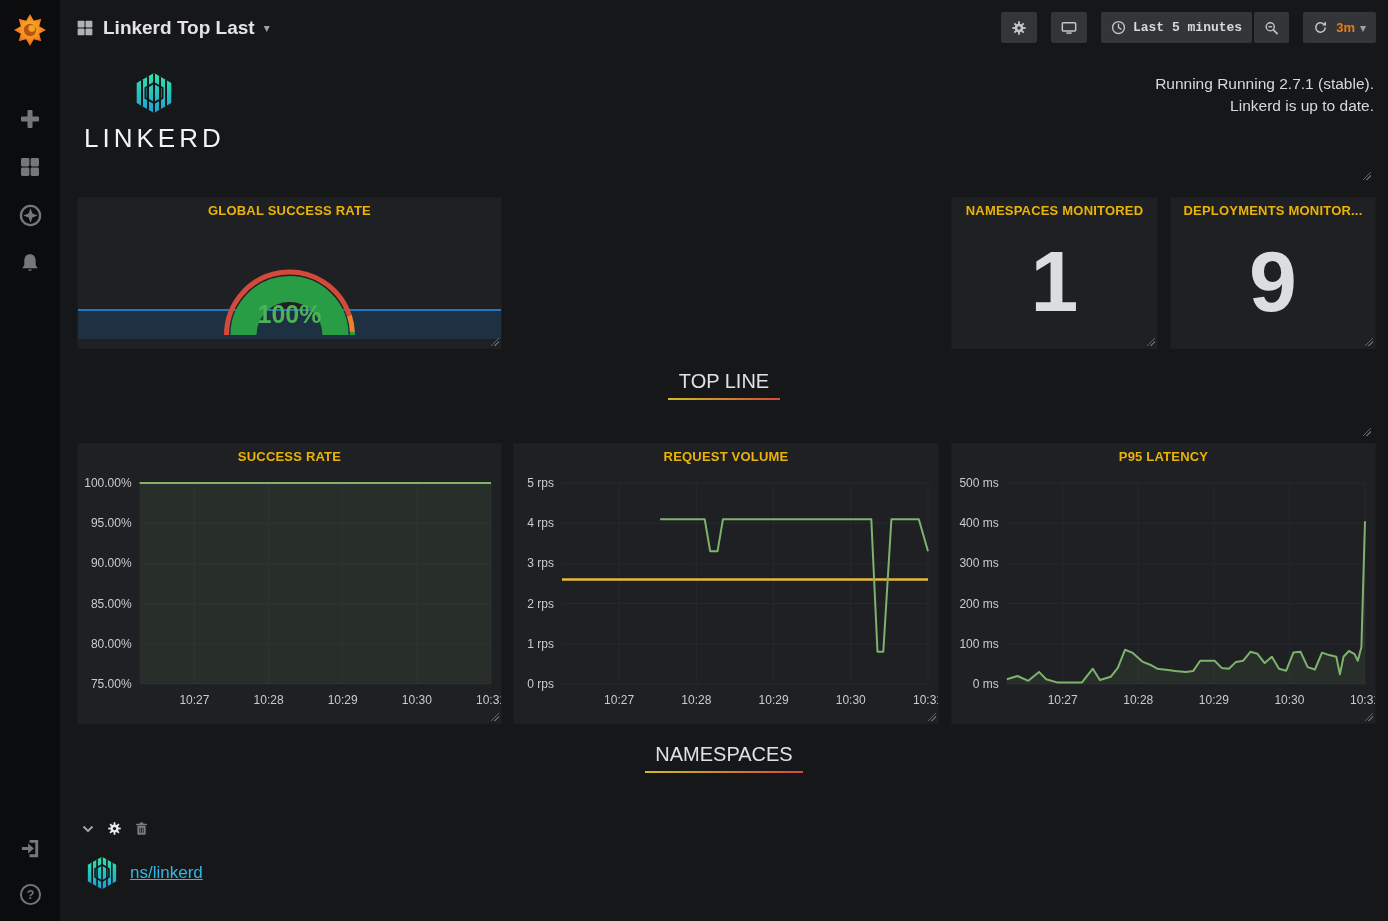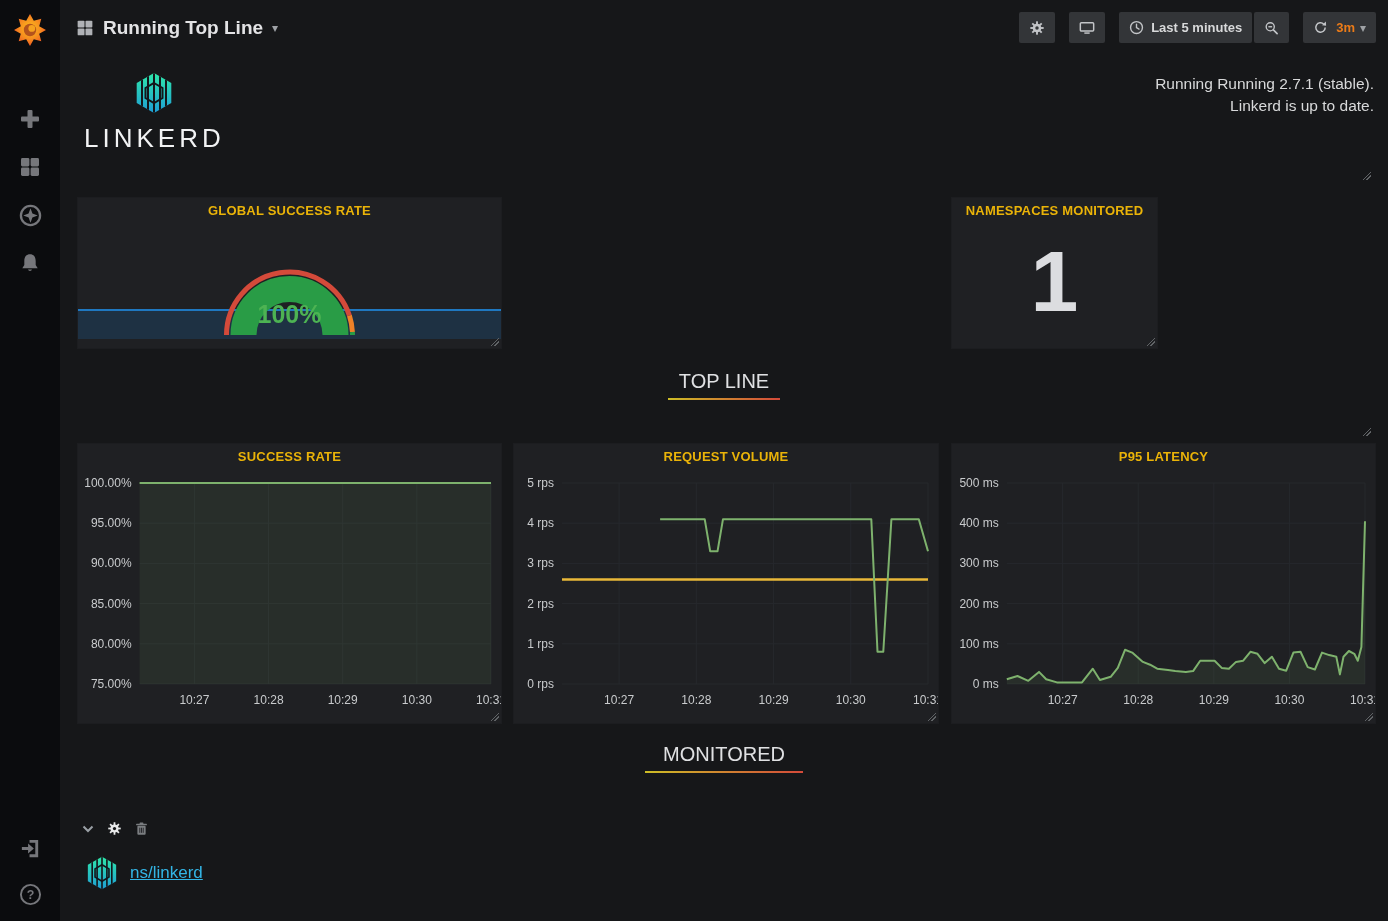--- a/index.html
+++ b/index.html
@@ -22,21 +22,21 @@
     display:flex; align-items:center; padding:0 12px 0 16px; }
   .nav-left { display:flex; align-items:center; gap:9px; }
   .nav-title { font-size:19px; font-weight:600; color:#e3e3e5; cursor:pointer; }
   .caret { color:#9fa2a6; font-size:12px; }
   .nav-right { margin-left:auto; display:flex; align-items:center; }
   .nav-btn { height:31px; background:#333538; border:none; border-radius:2px; color:#c7c8ca;
     display:flex; align-items:center; justify-content:center; padding:0 10px; cursor:pointer;
     font-family:"Liberation Sans", sans-serif; }
   .gap { width:14px; }
   .gap-s { width:2px; }
-  .nav-btn .lbl { font-size:13px; font-weight:700; color:#d8d9da; margin-left:7px; }
+  .nav-btn .lbl { font-size:13px; font-weight:700; color:#d8d9da; margin-left:7px;font-family:Liberation Mono, monospace; }
   .refresh-lbl { font-size:13px; font-weight:700; margin:0 5px 0 8px; }
 
   
   .dash { position:absolute; left:60px; top:55px; width:1328px; height:866px; }
   .panel { position:absolute; background:#1f2023; border:1px solid #1c1d20; }
   .panel-title { height:24px; display:flex; align-items:center; justify-content:center;
     font-size:13px; font-weight:700; color:#eab308; letter-spacing:.2px; cursor:pointer;
     white-space:nowrap; overflow:hidden; padding:0 6px; }
   .stat-value { position:absolute; left:0; right:0; text-align:center; font-weight:700; color:#dcdde0; }
   .big-num { top:24px; bottom:8px; font-size:86px; display:flex; align-items:center; justify-content:center; }
@@ -127,21 +127,21 @@
   </aside>
 
   <header class="navbar">
     <div class="nav-left">
       <svg width="18" height="18" viewBox="0 0 22 22">
         <rect x="2" y="2" width="8.4" height="8.4" rx="1.2" fill="#b0b2b6"></rect>
           <rect x="11.6" y="2" width="8.4" height="8.4" rx="1.2" fill="#b0b2b6"></rect>
         <rect x="2" y="11.6" width="8.4" height="8.4" rx="1.2" fill="#b0b2b6"></rect>
           <rect x="11.6" y="11.6" width="8.4" height="8.4" rx="1.2" fill="#b0b2b6"></rect>
       </svg>
-      <span class="nav-title">Running Top Line</span>
+      <span class="nav-title">Linkerd Top Last</span>
       <span class="caret">▾</span>
     </div>
     <div class="nav-right">
       <button class="nav-btn" style="width:36px">
         <svg width="16" height="16" viewBox="0 0 24 24">
           <g fill="#c3c5c8">
             <rect x="10.6" y="2" width="2.8" height="5" transform="rotate(0 12 12)"></rect>
               <rect x="10.6" y="2" width="2.8" height="5" transform="rotate(45 12 12)"></rect>
             <rect x="10.6" y="2" width="2.8" height="5" transform="rotate(90 12 12)"></rect>
               <rect x="10.6" y="2" width="2.8" height="5" transform="rotate(135 12 12)"></rect>
@@ -234,20 +234,25 @@
       <div class="rsz"></div>
     </div>
 
 
     <div class="panel" style="left:891px; top:142px; width:207px; height:152px;">
       <div class="panel-title">NAMESPACES MONITORED</div>
       <div class="stat-value big-num">1</div>
       <div class="rsz"></div>
     </div>
 
+    <div class="panel" style="left:1110px; top:142px; width:206px; height:152px;">
+      <div class="panel-title">DEPLOYMENTS MONITOR...</div>
+      <div class="stat-value big-num">9</div>
+      <div class="rsz"></div>
+    </div>
 
     <div class="row-header" style="top:315px;">
       <span class="rh-text">TOP LINE</span>
       <div class="rh-line" style="width:112px;"></div>
     </div>
     <div class="rsz" style="position:absolute; left:1302px; top:372px;"></div>
 
     <div class="panel" style="left:17px; top:388px; width:425px; height:281px;">
       <div class="panel-title">SUCCESS RATE</div>
       <svg width="423" height="253" style="position:absolute; left:0; top:25px;">
@@ -335,21 +340,21 @@
           <text x="110.6792" y="235" text-anchor="middle" class="tick">10:27</text>
           <text x="186.25939999999997" y="235" text-anchor="middle" class="tick">10:28</text>
           <text x="261.83959999999996" y="235" text-anchor="middle" class="tick">10:29</text>
           <text x="337.4198" y="235" text-anchor="middle" class="tick">10:30</text>
           <text x="413" y="235" text-anchor="middle" class="tick">10:31</text>
         </svg>
       <div class="rsz"></div>
     </div>
 
     <div class="row-header" style="top:688px;">
-      <span class="rh-text">MONITORED</span>
+      <span class="rh-text">NAMESPACES</span>
       <div class="rh-line" style="width:158px;"></div>
     </div>
 
     <div class="row-controls" style="left:22px; top:766px;">
       <button class="icon-btn">
         <svg width="12" height="8" viewBox="0 0 12 8">
           <polyline points="1.5,1.5 6,6 10.5,1.5" fill="none" stroke="#9aa0a6" stroke-width="2"></polyline>
         </svg>
       </button>
       <button class="icon-btn">

